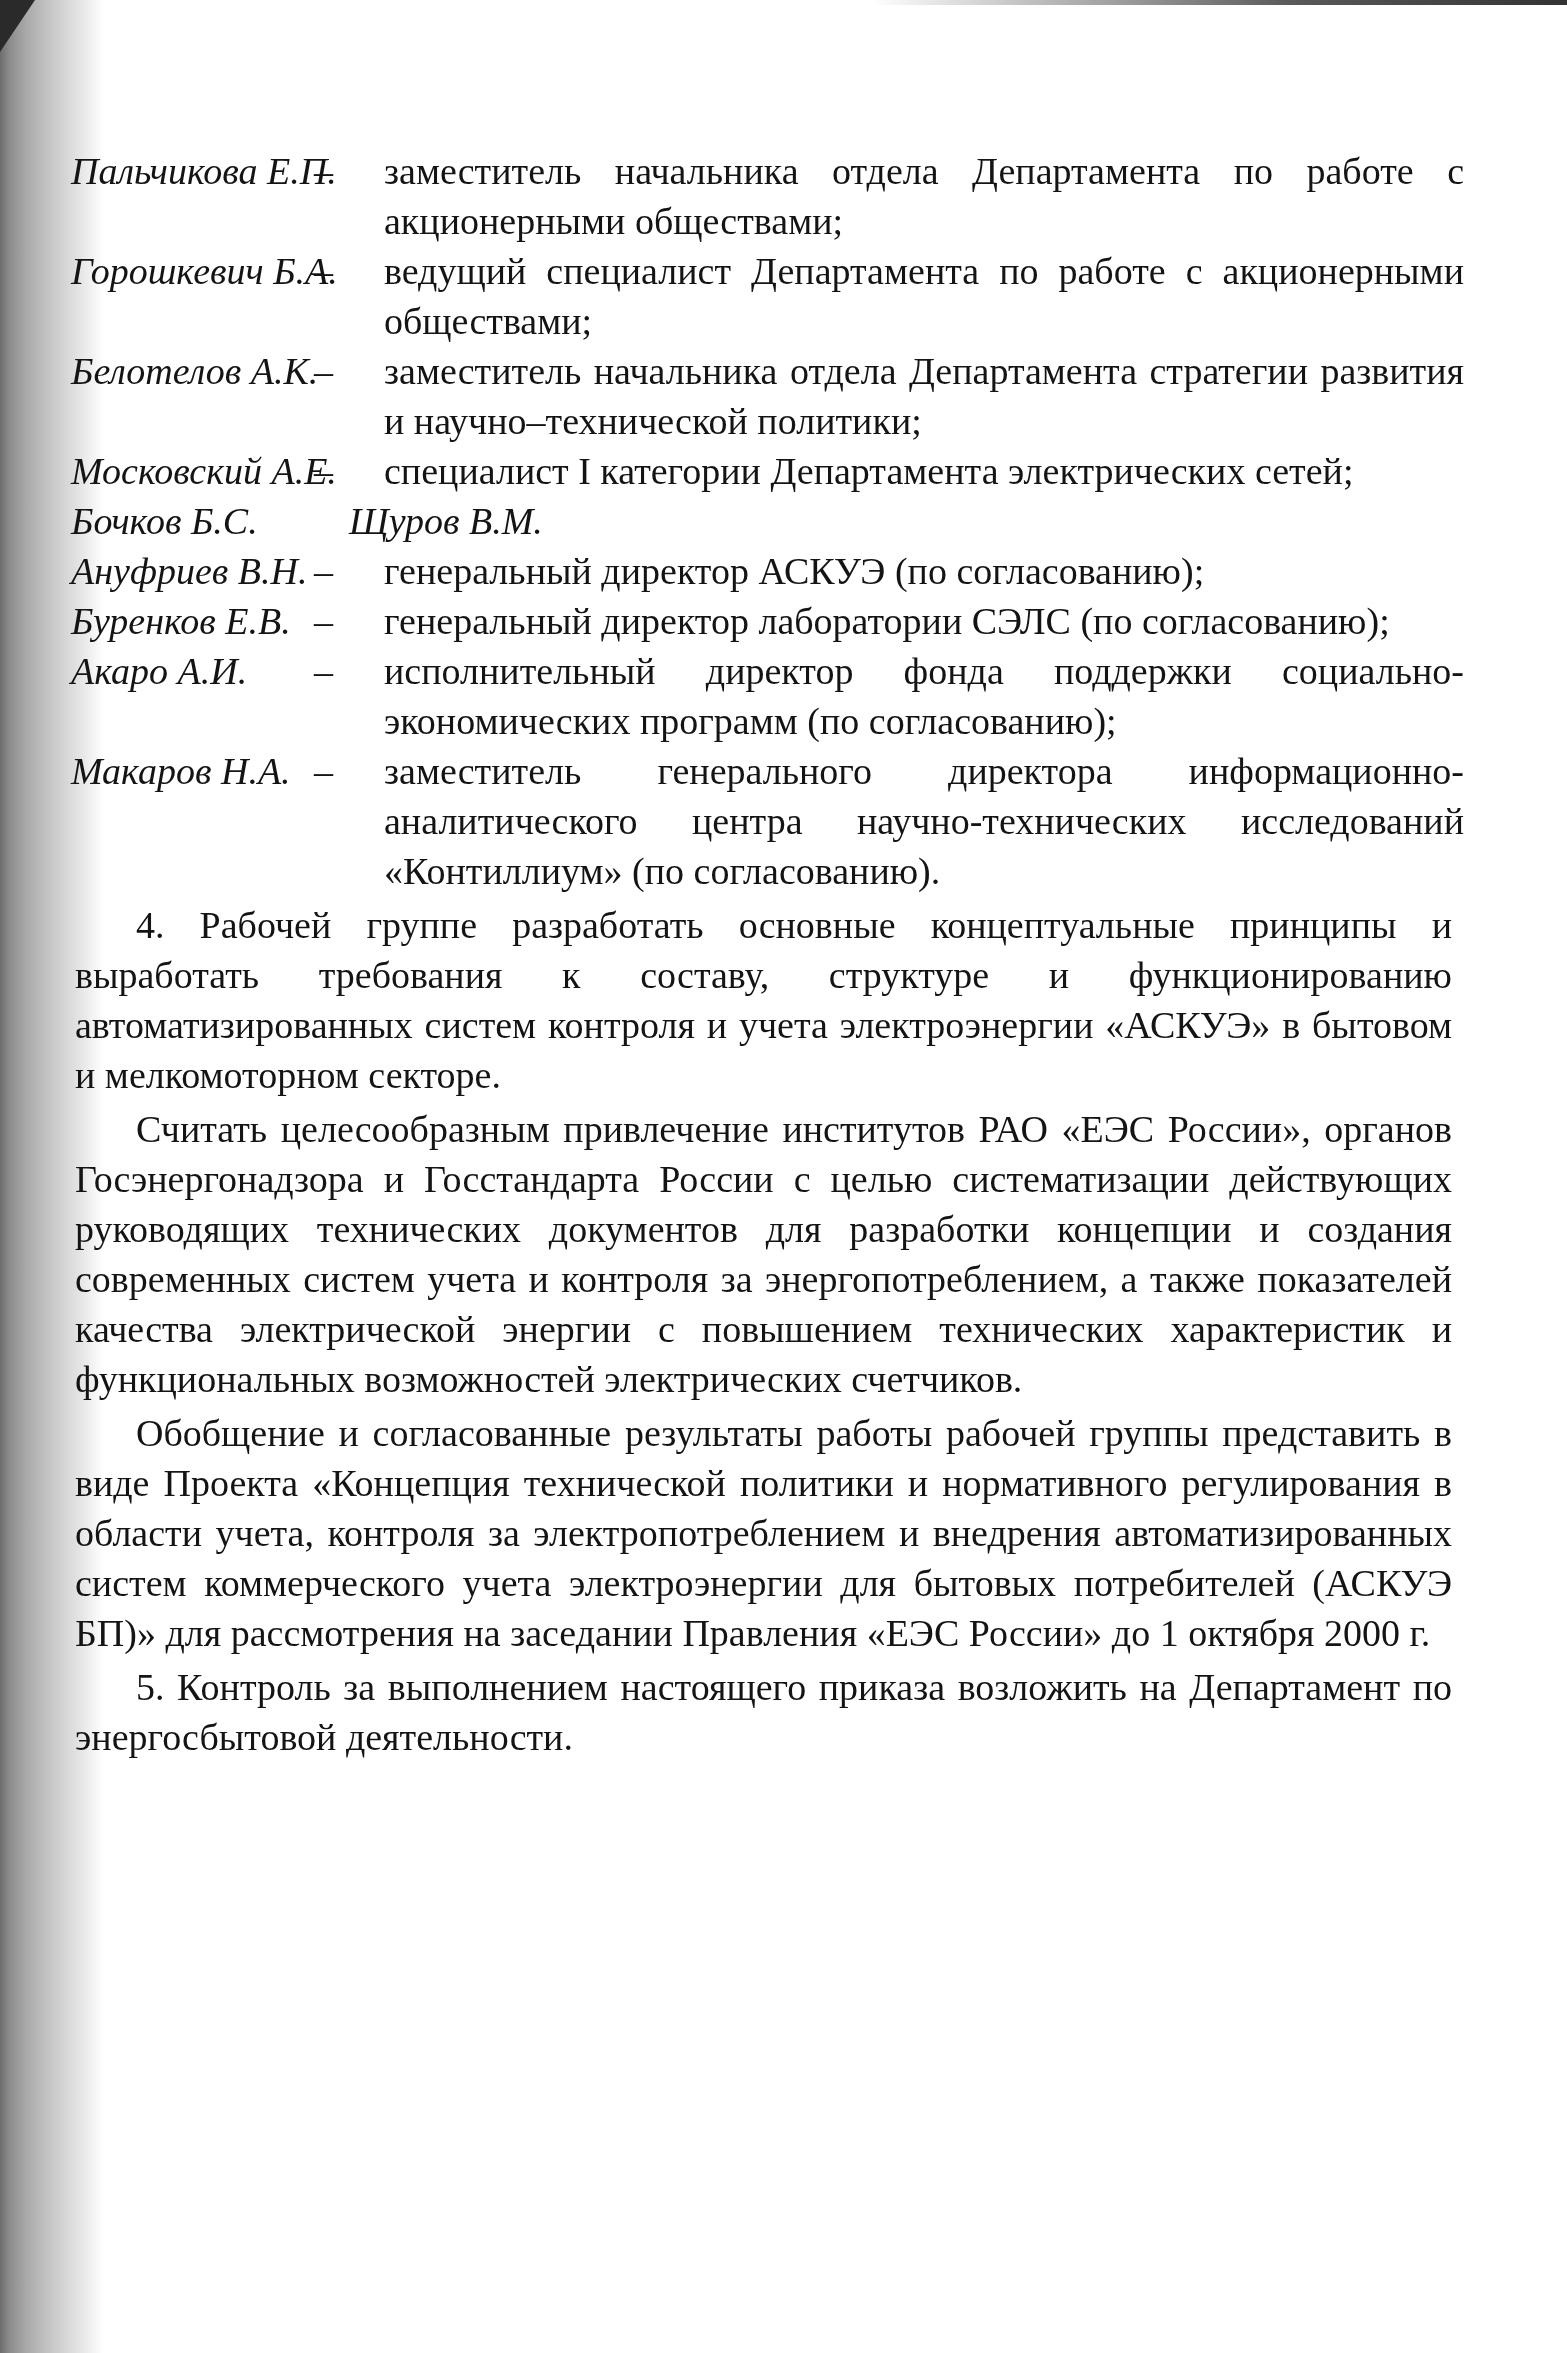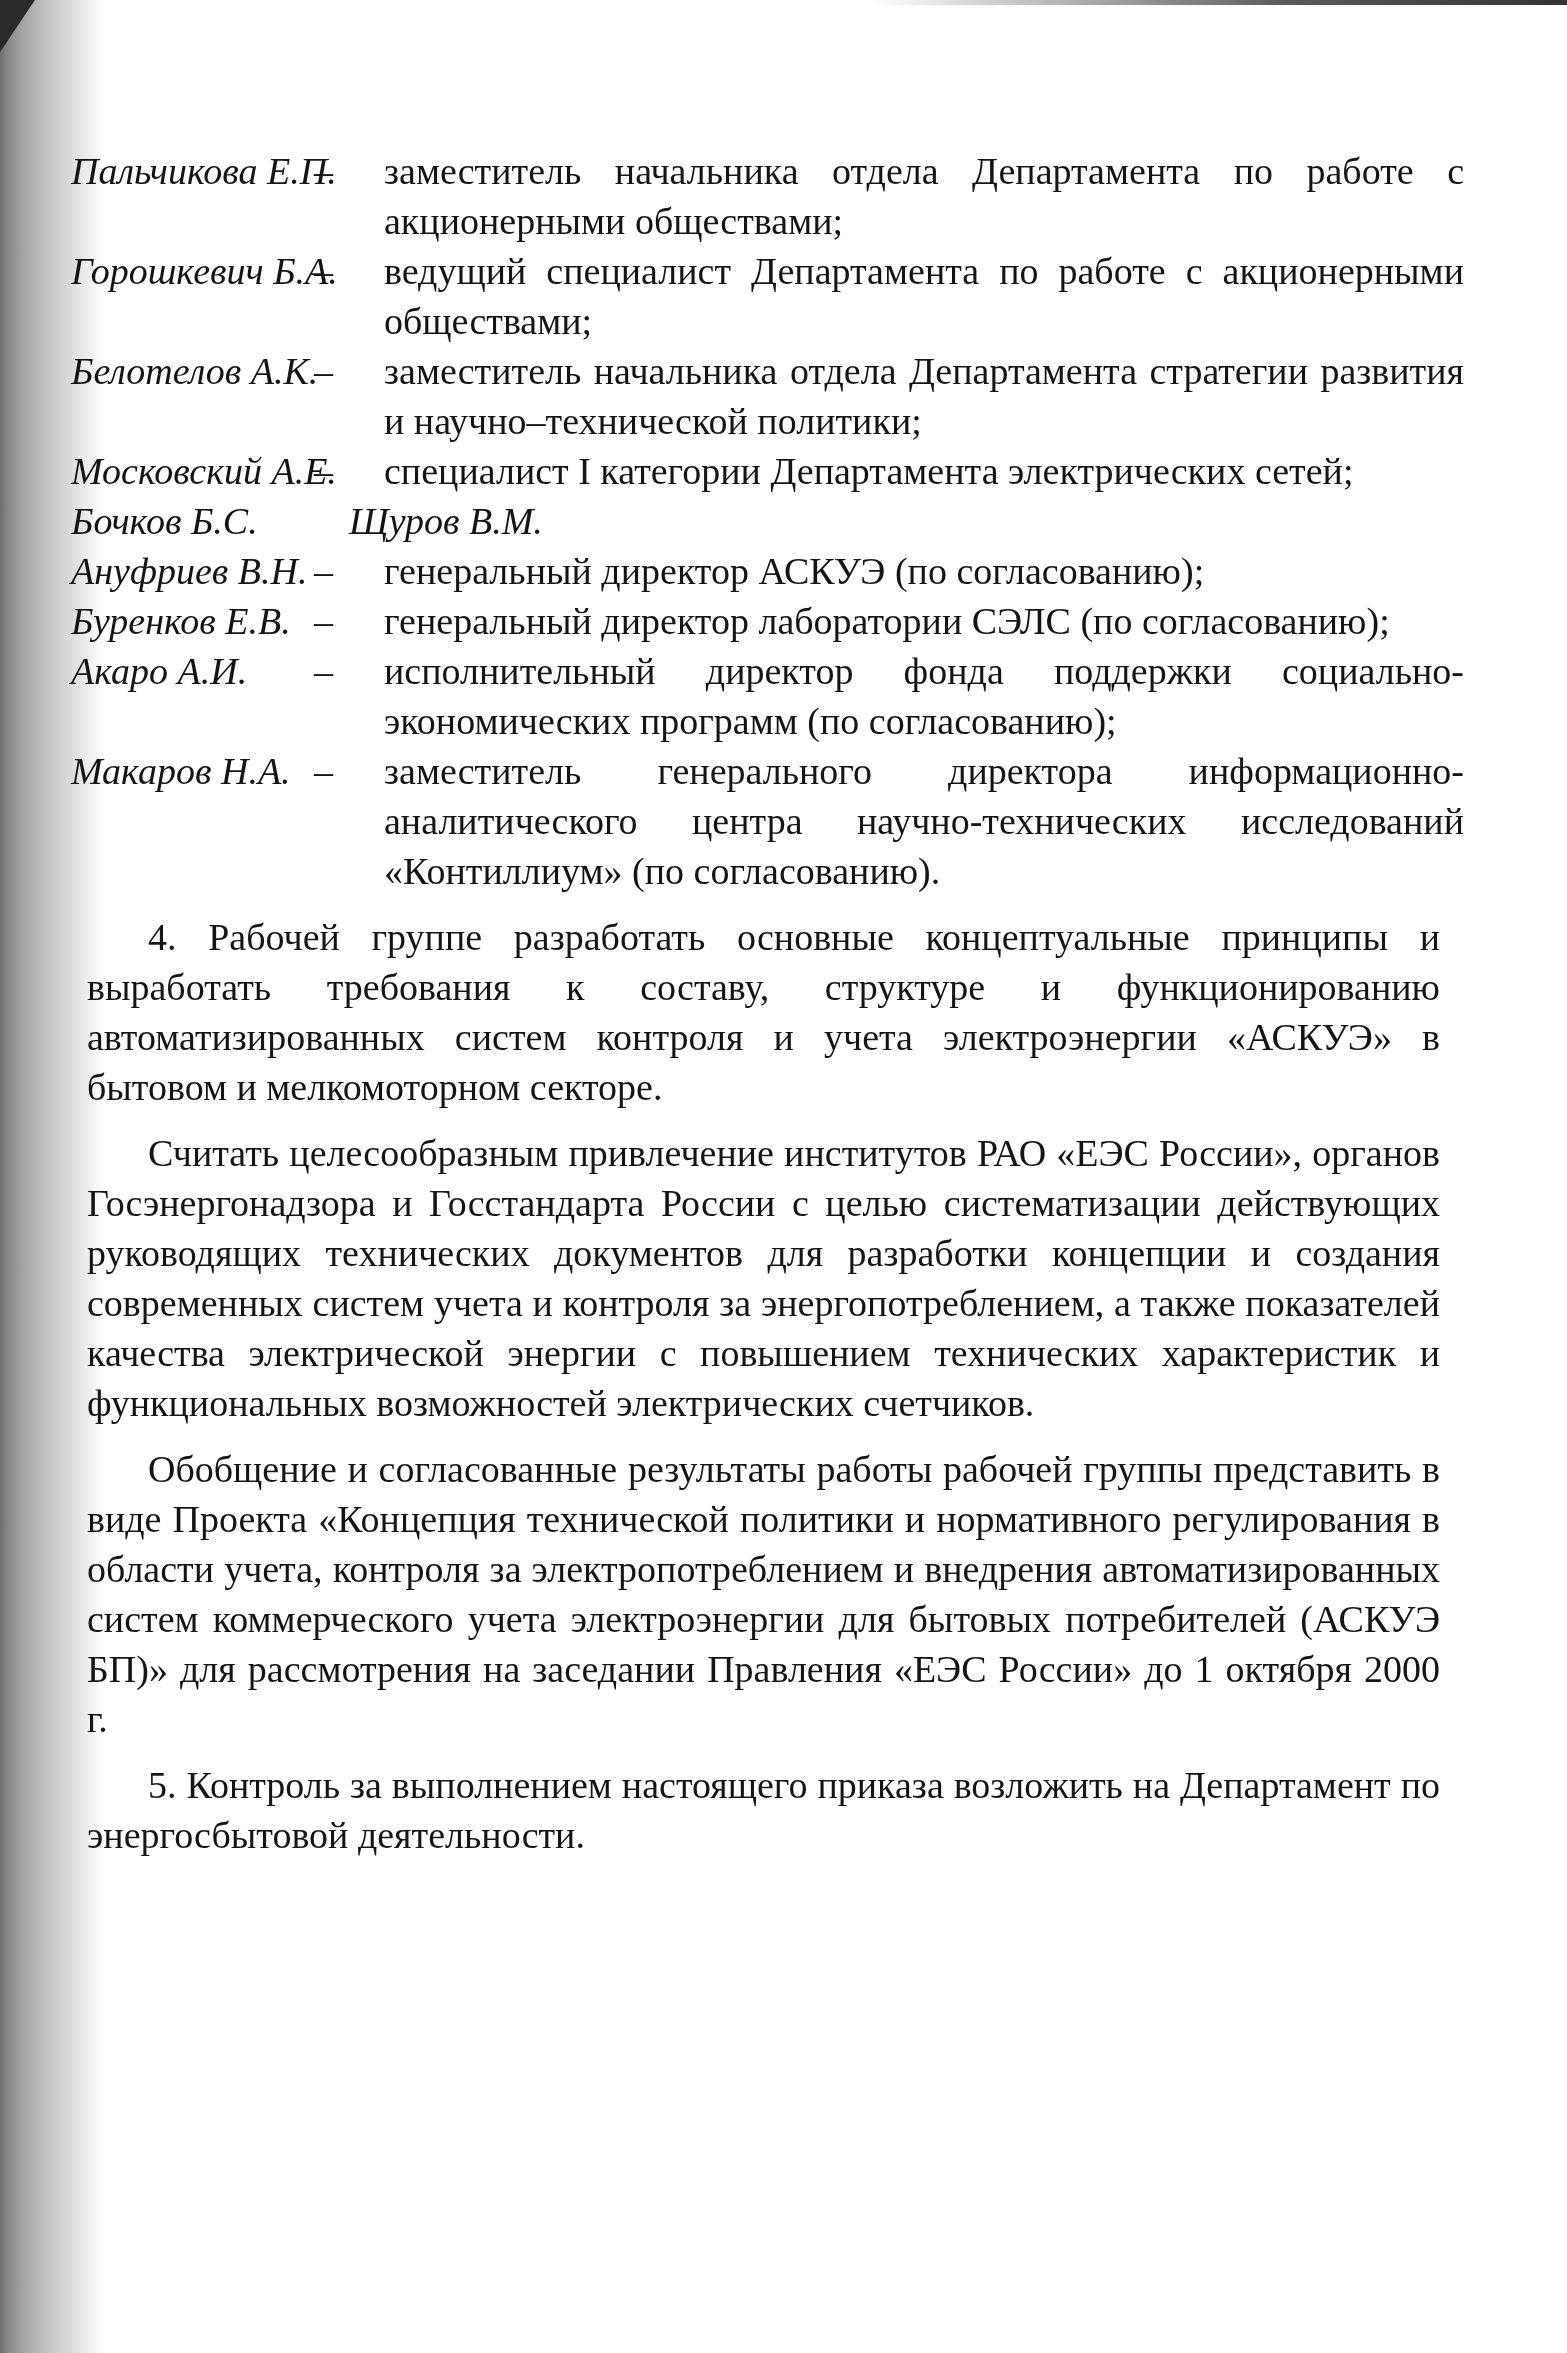--- a/index.html
+++ b/index.html
@@ -58,21 +58,21 @@
       text-indent: -35px;
       padding-left: 35px;
     }
     .member-role .dash {
       display: inline-block;
       width: 35px;
     }
     .para {
       text-align: justify;
       text-indent: 61px;
-      margin: 16px;
+      margin: 4px;
     }
     .signature {
       display: flex;
       justify-content: space-between;
       margin-top: 50px;
       padding-right: 3.5px;
     }
   </style>
 </head>
 <body>

